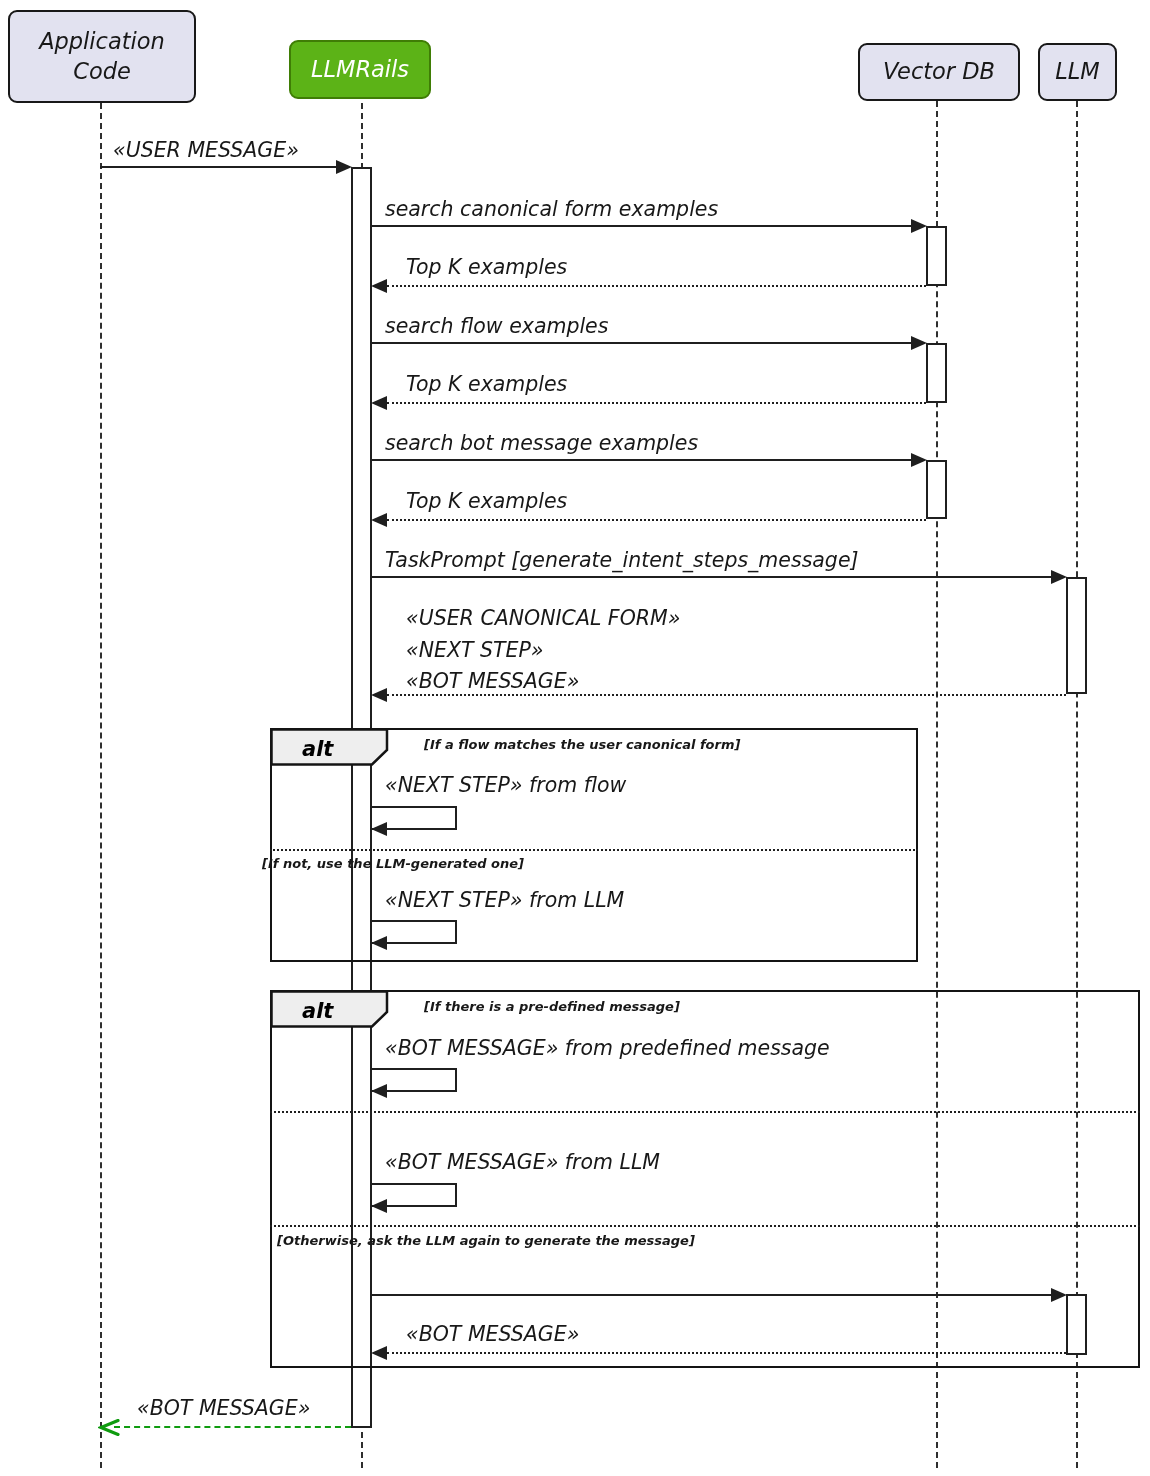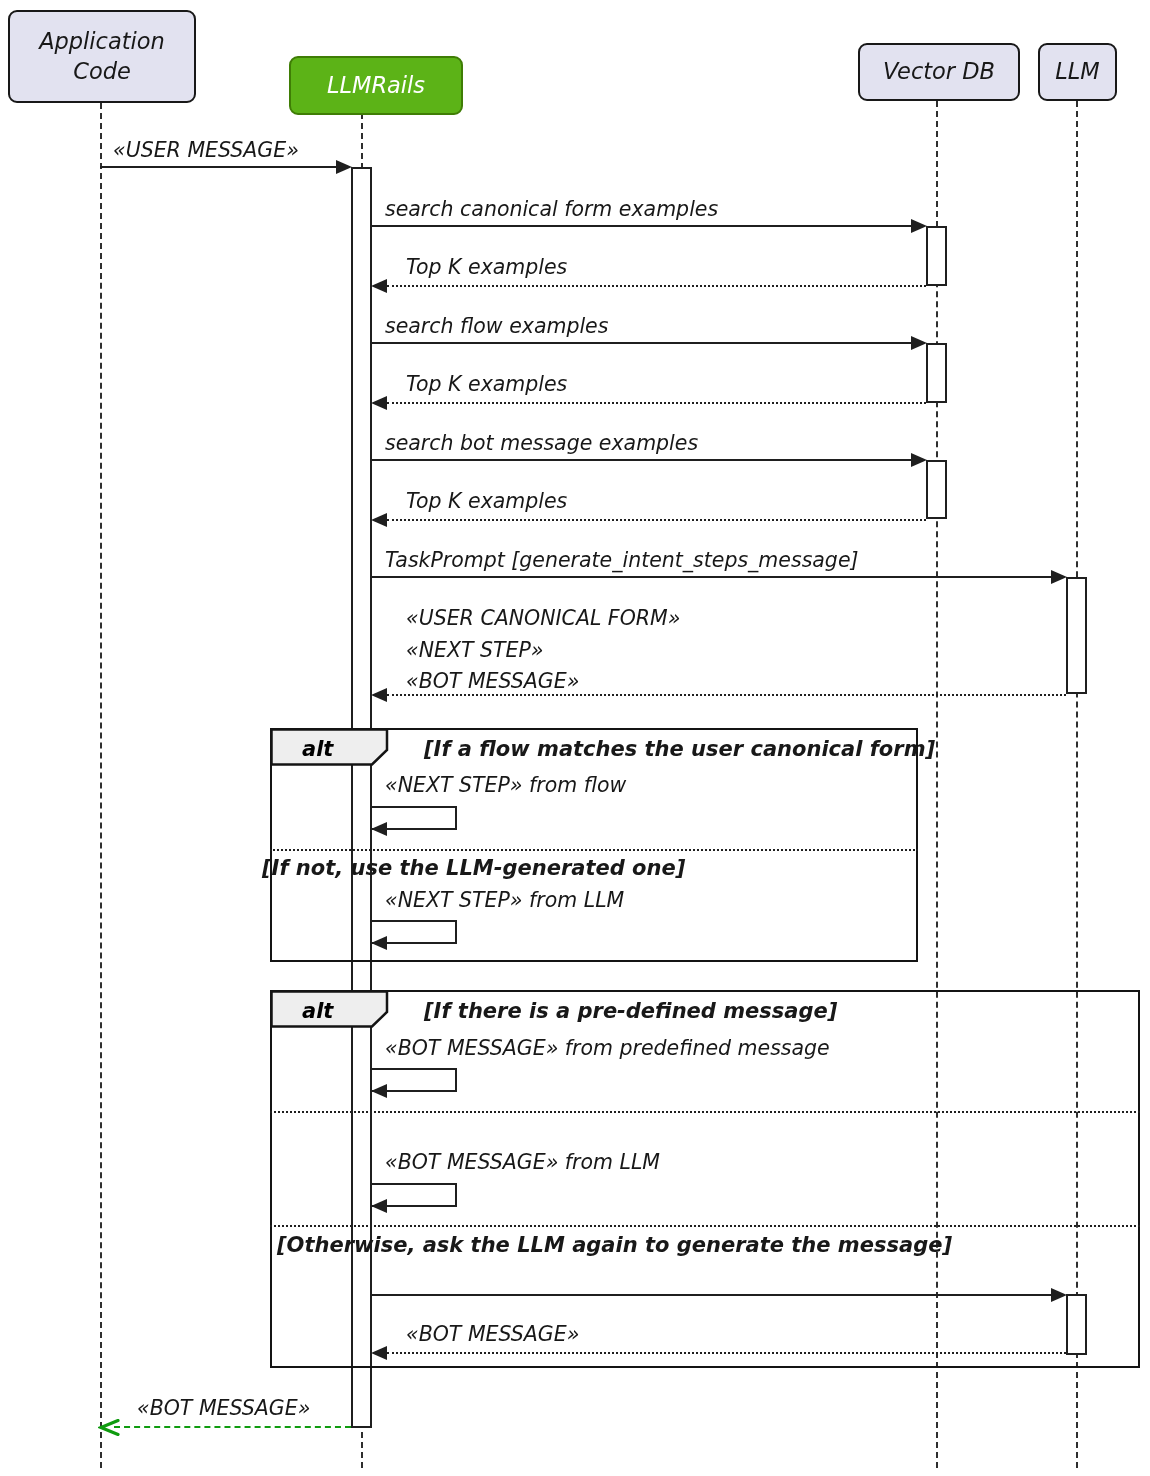--- a/index.html
+++ b/index.html
@@ -13,21 +13,21 @@
     background:#e2e2f0;border:2.2px solid #181818;border-radius:9px;
     font-size:22.5px;line-height:1.3;box-sizing:border-box;
   }
   .pbox.green{background:#5cb317;border-color:#3f7d05;color:#ffffff;}
   
   .lifeline{position:absolute;width:0;border-left:2px dashed #2e2e2e;}
   
   .activation{position:absolute;background:#ffffff;border:2px solid #1f1f1f;box-sizing:border-box;}
   
   .msg-label{position:absolute;font-size:20.5px;white-space:nowrap;}
-  .cond-label{position:absolute;font-size:21px;font-weight:bold;white-space:nowrap;}
+  .cond-label{position:absolute;font-size:13px;font-weight:bold;white-space:nowrap;}
   
   .msg-line{position:absolute;height:0;border-top:2px solid #1f1f1f;}
   .msg-line.dotted{border-top:2.4px dotted #1f1f1f;}
   .msg-line.green{border-top:2.6px dashed #0f9b0f;}
   
   .arrow-r{position:absolute;width:0;height:0;border-top:7px solid transparent;border-bottom:7px solid transparent;border-left:16px solid #1f1f1f;}
   .arrow-l{position:absolute;width:0;height:0;border-top:7px solid transparent;border-bottom:7px solid transparent;border-right:16px solid #1f1f1f;}
   
   .self-loop{position:absolute;border:2px solid #1f1f1f;border-left:none;box-sizing:border-box;background:transparent;}
   
@@ -43,21 +43,21 @@
 <div class="diagram">
 
   <div class="lifeline" style="left:100px;top:103px;height:1365px"></div>
   <div class="lifeline" style="left:361px;top:103px;height:1365px"></div>
   <div class="lifeline" style="left:936px;top:101px;height:1367px"></div>
   <div class="lifeline" style="left:1076px;top:101px;height:1367px"></div>
 
   <div class="pbox" style="left:8px;top:10px;width:188px;height:93px;padding:0 18px">
     <span>Application Code</span>
   </div>
-  <div class="pbox green" style="left:289px;top:56px;width:174px;height:59px">
+  <div class="pbox green" style="left:289px;top:40px;width:142px;height:59px">
     <span>LLMRails</span>
   </div>
   <div class="pbox" style="left:858px;top:43px;width:162px;height:58px">
     <span>Vector DB</span>
   </div>
   <div class="pbox" style="left:1038px;top:43px;width:79px;height:58px">
     <span>LLM</span>
   </div>
 
   <div class="activation" style="left:351px;top:167px;width:21px;height:1261px"></div>

